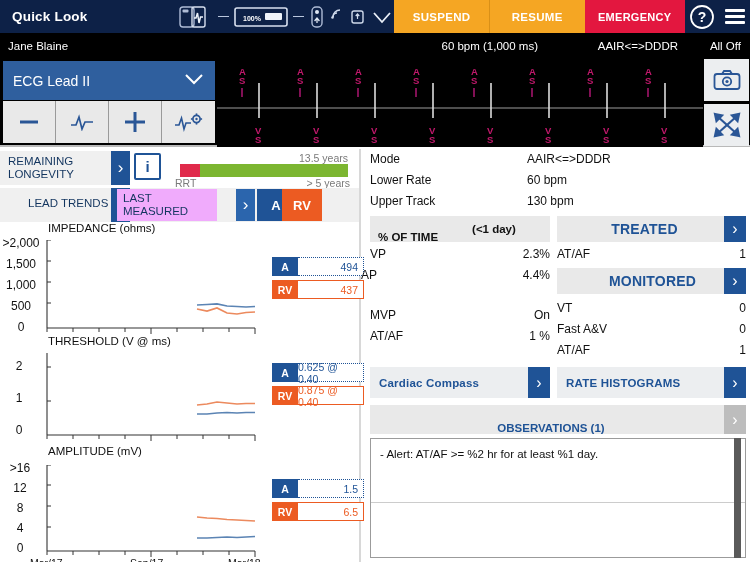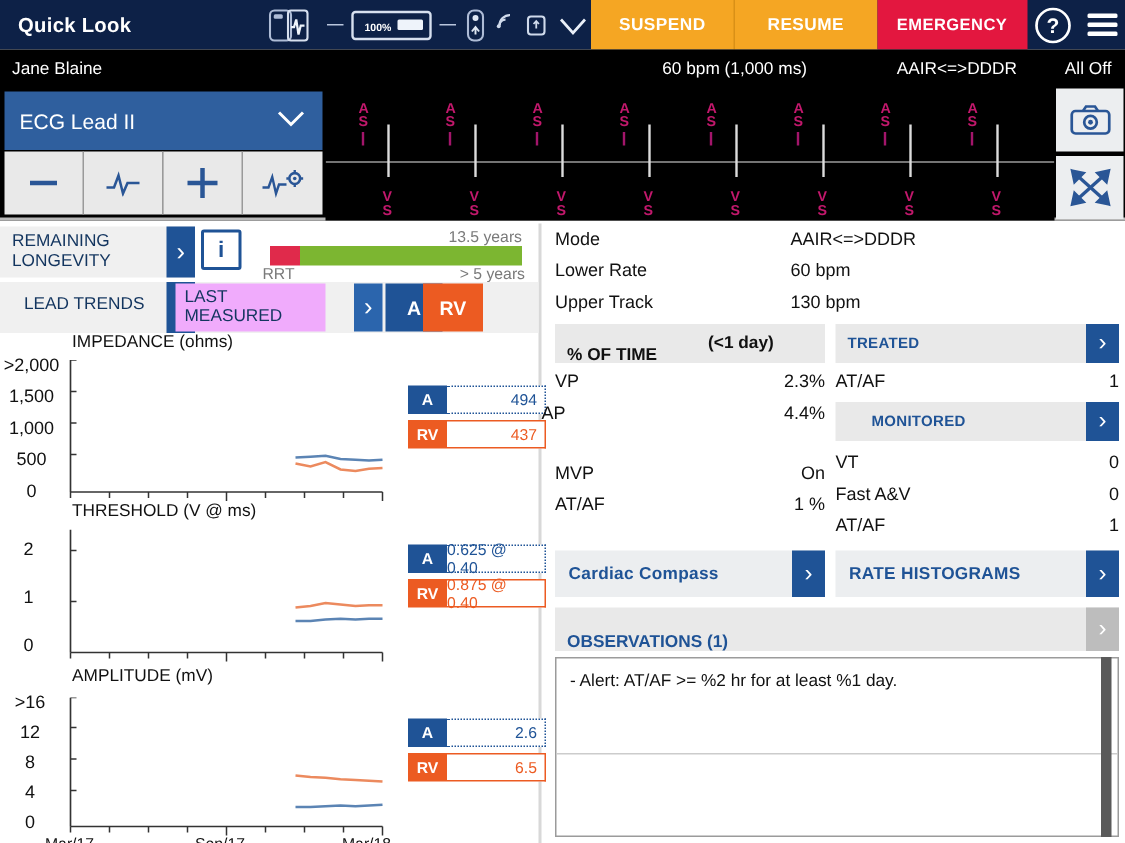--- a/index.html
+++ b/index.html
@@ -121,21 +121,21 @@
   .legend.sel .val { border:1.5px dotted #1f5396; border-left:none; color:#1f5396; }
   .legend.orng .val { border:1.5px solid #ec5b22; border-left:none; color:#ec5b22; }
 
   
   .rightcol { position:absolute; left:361px; top:0; width:389px; height:413px; }
   .kv { position:absolute; font-size:12px; color:#111; }
   .grayhdr { position:absolute; background:#e9e9e9; display:flex; align-items:center; }
   .grayhdr .t1 { font-size:11.5px; font-weight:bold; color:#111; padding-left:8px;margin-top:16px; }
   .grayhdr .t2 { font-size:11.5px; font-weight:bold; color:#111; }
   .bluehdr { position:absolute; background:#e9e9e9; display:flex; align-items:center; }
-  .bluehdr .t { font-size:10px; font-weight:bold; color:#1f5396; padding-left:8px; flex:1; letter-spacing:.2px;}
+  .bluehdr .t { font-size:14px; font-weight:bold; color:#1f5396; padding-left:8px; flex:1; letter-spacing:.2px;text-align:center;}
   .hchev { width:22px; align-self:stretch; background:#1f5396; color:#fff;
            display:flex; align-items:center; justify-content:center; font-size:16px; }
   .hchev.gray { background:#bdbdbd; }
   .navbtn { position:absolute; background:#eceef0; display:flex; align-items:center;justify-content:flex-end; }
   .navbtn .t { flex:1; padding-left:9px; font-size:11.5px; font-weight:bold; color:#1f5396; letter-spacing:.2px;}
   .obsbox { position:absolute; border:1px solid #9b9b9b; background:#fff; }
   .obsline { font-size:11.5px; color:#111; padding:9px 0 0 9px; }
   .obs-sep { position:absolute; left:0; right:0; height:1px; background:#ccc; }
   .scrollthumb { position:absolute; background:#5a5a5a; width:7px; }
 </style>
@@ -370,21 +370,21 @@
           <div class="long-red"></div>
           <div class="long-grn"></div>
         </div>
         <div class="long-bot">
           <span>RRT</span>
           <span>&gt; 5 years</span>
         </div>
       </div>
 
       <div class="row-band" style="top:39px; width:359px; background:#f0f0f0;"></div>
-      <div class="band-label" style="position:absolute; left:8px; top:48px;text-align:right;">LEAD TRENDS</div>
+      <div class="band-label" style="position:absolute; left:20px; top:48px;text-align:right;">LEAD TRENDS</div>
       <div class="chev" style="position:absolute; left:111px; top:39px;">›</div>
       <div style="position:absolute; left:117px; top:40px; width:100px; height:32px; background:#f0abfc; display:flex; align-items:center;">
         <div class="band-label" style="padding-left:6px; font-size:11.5px;">
           <span>LAST</span><br>
           <span>MEASURED</span>
         </div>
       </div>
       <div class="chev light" style="position:absolute; left:236px; top:40px; height:32px;">›</div>
       <div class="pill a" style="position:absolute; left:257px; top:40px; height:32px;">A</div>
       <div class="pill rv" style="position:absolute; left:282px; top:40px; height:32px; width:40px;">RV</div>
@@ -487,21 +487,21 @@
             <line x1="210" y1="86" x2="210" y2="92"></line>
           </g>
           <polyline points="152,73 162,73 172,72.5 182,72 192,72.5 201,72 210,71.5" fill="none" stroke="#5b84b4" stroke-width="1.7"></polyline>
           <polyline points="152,52 162,53 172,53.5 182,54.5 192,55 201,55.5 210,56" fill="none" stroke="#ec8a5e" stroke-width="1.7"></polyline>
         </svg>
         <div class="xtick-lbl" style="left:30px; top:112px;">Mar/17</div>
         <div class="xtick-lbl" style="left:130px; top:112px;">Sep/17</div>
         <div class="xtick-lbl" style="left:228px; top:112px;">Mar/18</div>
         <div class="legend sel" style="left:272px; top:34px;">
           <span class="tag a">A</span>
-          <span class="val">2.6</span>
+          <span class="val">1.5</span>
         </div>
         <div class="legend orng" style="left:272px; top:57px;">
           <span class="tag rv">RV</span>
           <span class="val">6.5</span>
         </div>
       </div>
     </div>
 
     <div class="rightcol">
 
@@ -546,21 +546,21 @@
       <div class="navbtn" style="left:9px; top:218px; width:180px; height:31px;">
         <span class="t">Cardiac Compass</span>
         <span class="hchev" style="height:31px;">›</span>
       </div>
       <div class="navbtn" style="left:196px; top:218px; width:189px; height:31px;">
         <span class="t">RATE HISTOGRAMS</span>
         <span class="hchev" style="height:31px;">›</span>
       </div>
 
       <div class="grayhdr" style="left:9px; top:256px; width:376px; height:29px;">
-        <span class="t1" style="color:#1f5396; flex:1;">OBSERVATIONS (1)</span>
+        <span class="t1" style="color:#1f5396; flex:1;text-align:center;">OBSERVATIONS (1)</span>
         <span class="hchev gray" style="height:29px;">›</span>
       </div>
       <div class="obsbox" style="left:9px; top:289px; width:376px; height:120px;">
         <div class="obsline">- Alert: AT/AF &gt;= %2 hr for at least %1 day.</div>
         <div class="obs-sep" style="top:63px;"></div>
       </div>
       <div class="scrollthumb" style="left:373px; top:289px; height:120px;"></div>
     </div>
   </div>
 </div>

